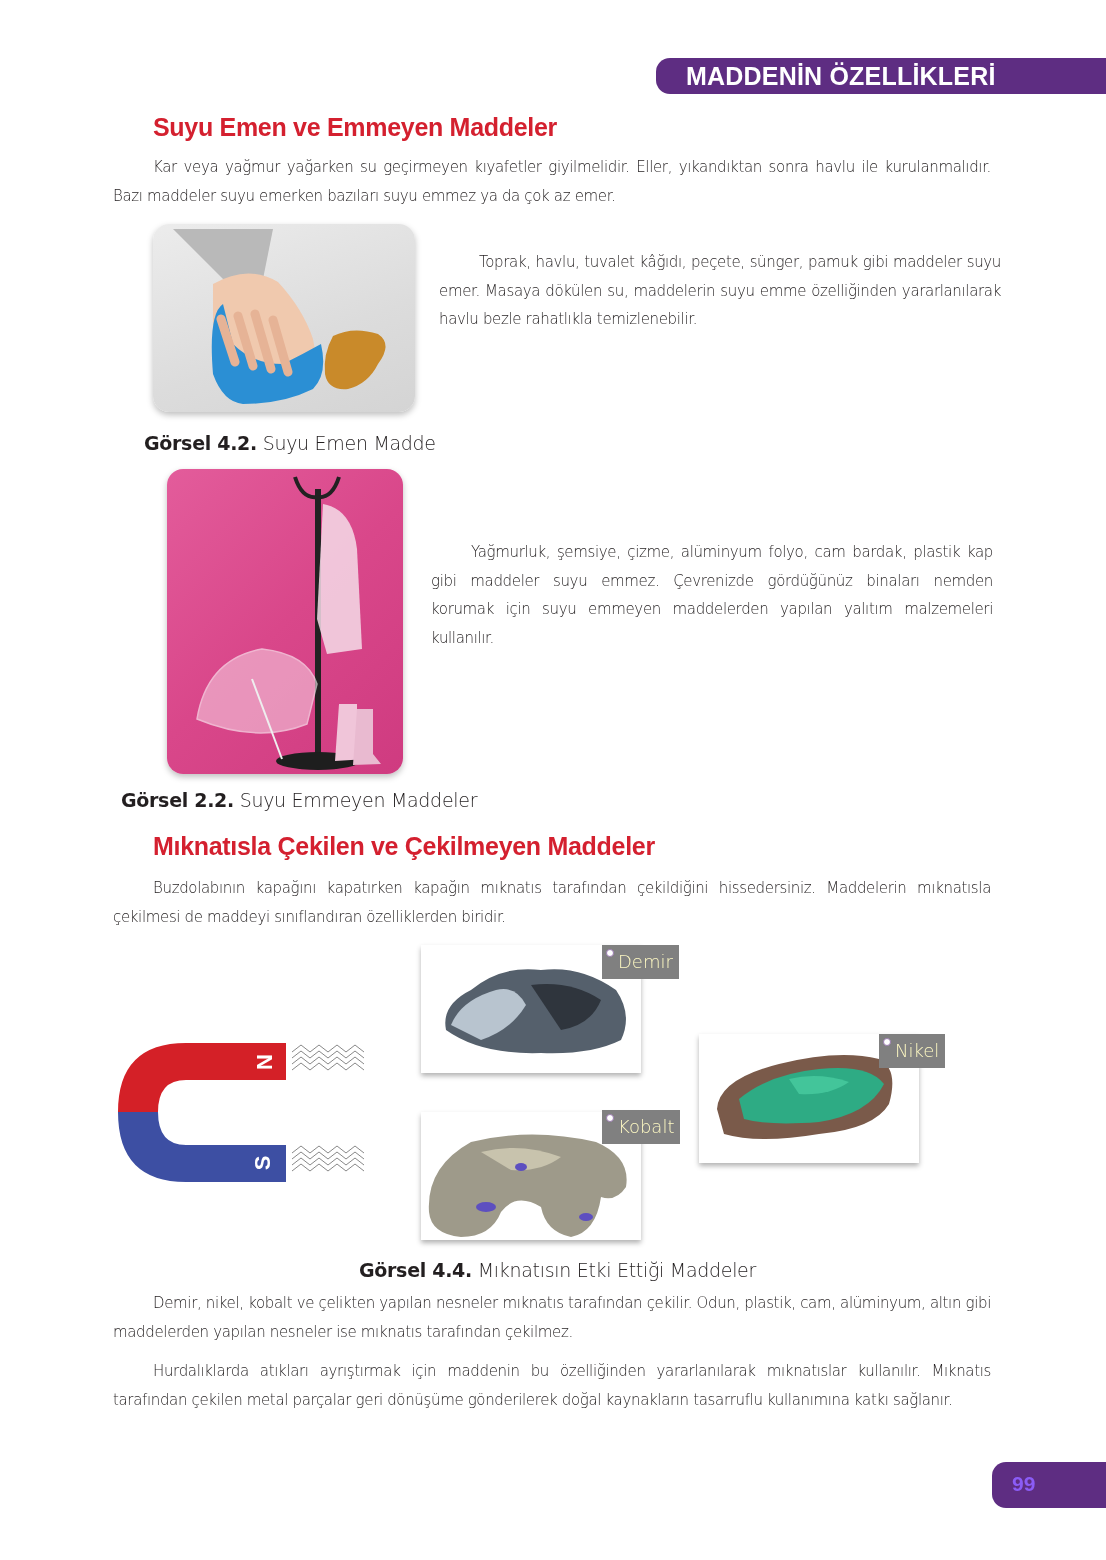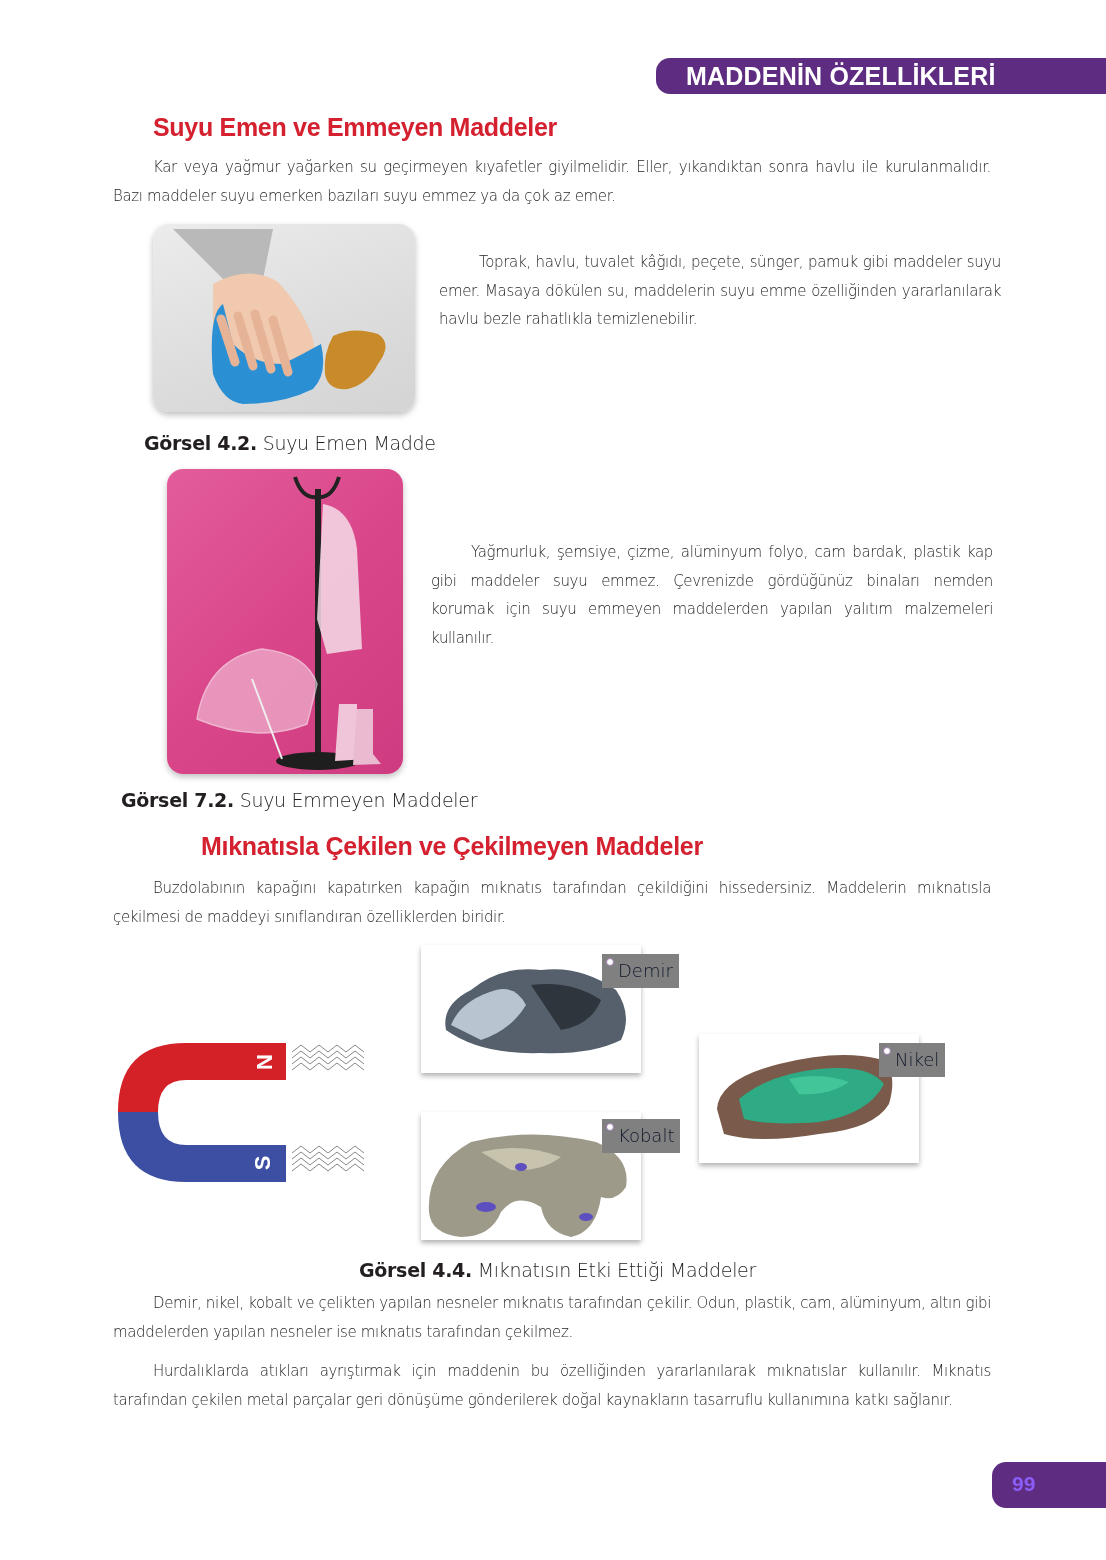--- a/index.html
+++ b/index.html
@@ -20,23 +20,23 @@
     .indent { text-indent: 40px; }
 
     .caption { font-family: "DejaVu Sans", sans-serif; font-size: 19px; color: #231f20;
                letter-spacing: -0.3px; white-space: nowrap; }
     .caption b { font-weight: bold; }
     .caption .cap-text { font-weight: 300; }
 
     .photo { border-radius: 16px; overflow: hidden; box-shadow: 0 3px 6px rgba(0,0,0,0.25); }
 
     .mineral-card { background: #ffffff; box-shadow: 0 3px 5px rgba(0,0,0,0.3); }
-    .tag { background: #808080; color: #0f172a; font-family: "DejaVu Sans", sans-serif;
+    .tag { background: #808080; color: #fef9c3; font-family: "DejaVu Sans", sans-serif;
            font-size: 18px; font-weight: 300; padding: 2px 6px 4px 16px; height: 28px;
-           box-sizing: border-box; line-height: 24px; margin-top: 9px; }
+           box-sizing: border-box; line-height: 24px; }
     .tag .dot { position: absolute; left: 4px; top: 4px; width: 6px; height: 6px;
                 border-radius: 50%; background: #ffffff; border: 1px solid #9b7bb0; }
 
     .page-num-band { left: 992px; top: 1462px; width: 114px; height: 46px; background: #5e2d82;
                      border-radius: 14px 0 0 14px; }
     .page-num { left: 1012px; top: 1472px; font-family: "Liberation Sans", sans-serif;
                 font-weight: bold; font-size: 21px; color: #8b5cf6; }
   </style>
 </head>
 <body>
@@ -69,27 +69,27 @@
     <path d="M128 8 Q135 30 150 28 Q165 30 172 8" stroke="#222" stroke-width="4" fill="none"></path>
     <ellipse cx="151" cy="292" rx="42" ry="9" fill="#1e1e1e"></ellipse>
     <path d="M156 35 Q185 40 190 80 L195 180 L160 185 L150 150 Z" fill="#f4dce8" opacity="0.85"></path>
     <path d="M30 250 Q40 190 95 180 Q140 185 150 215 L140 255 Q90 275 30 250 Z" fill="#f5c9dd" opacity="0.6" stroke="#ffffff" stroke-width="1.5"></path>
     <line x1="85" y1="210" x2="115" y2="290" stroke="#eee" stroke-width="2"></line>
     <path d="M172 235 L190 235 L190 280 L200 290 L168 292 Z" fill="#f0c5d9"></path>
     <path d="M190 240 L206 240 L206 285 L214 295 L186 296 Z" fill="#e9bad0"></path>
   </svg>
 </div>
 <div class="abs caption" style="left:121px; top:789px;">
-  <b>Görsel 7.2.</b>
+  <b>Görsel 2.2.</b>
   <span class="cap-text">Suyu Emmeyen Maddeler</span>
 </div>
 
 <p class="abs para indent" style="left:431px; top:538px; width:562px; margin:0;">Yağmurluk, şemsiye, çizme, alüminyum folyo, cam bardak, plastik kap gibi maddeler suyu emmez. Çevrenizde gördüğünüz binaları nemden korumak için suyu emmeyen maddelerden yapılan yalıtım malzemeleri kullanılır.</p>
 
-<div class="abs section-title" style="left:153px; top:832px;margin-left:48px;">Mıknatısla Çekilen ve Çekilmeyen Maddeler</div>
+<div class="abs section-title" style="left:153px; top:832px;">Mıknatısla Çekilen ve Çekilmeyen Maddeler</div>
 <p class="abs para indent" style="left:113px; top:874px; width:878px; margin:0;">Buzdolabının kapağını kapatırken kapağın mıknatıs tarafından çekildiğini hissedersiniz. Maddelerin mıknatısla çekilmesi de maddeyi sınıflandıran özelliklerden biridir.</p>
 
 <div class="abs" style="left:116px; top:1040px; width:250px; height:145px;">
   <svg width="250" height="145" viewBox="0 0 250 145">
     <path d="M170 3 L70 3 Q2 3 2 72 L42 72 Q42 40 70 40 L170 40 Z" fill="#d42027"></path>
     <path d="M2 72 Q2 142 70 142 L170 142 L170 105 L70 105 Q42 105 42 72 Z" fill="#3d4fa3"></path>
     <text x="148" y="30" fill="#fff" font-family="Liberation Sans, sans-serif" font-size="22" font-weight="bold" transform="rotate(-90 148 22)" text-anchor="middle">N</text>
     <text x="146" y="131" fill="#fff" font-family="Liberation Sans, sans-serif" font-size="22" font-weight="bold" transform="rotate(-90 146 123)" text-anchor="middle">S</text>
     <g stroke="#888" stroke-width="1" fill="none">
       <path d="M176 12 l9 -7 l9 7 l9 -7 l9 7 l9 -7 l9 7 l9 -7 l9 7"></path>

